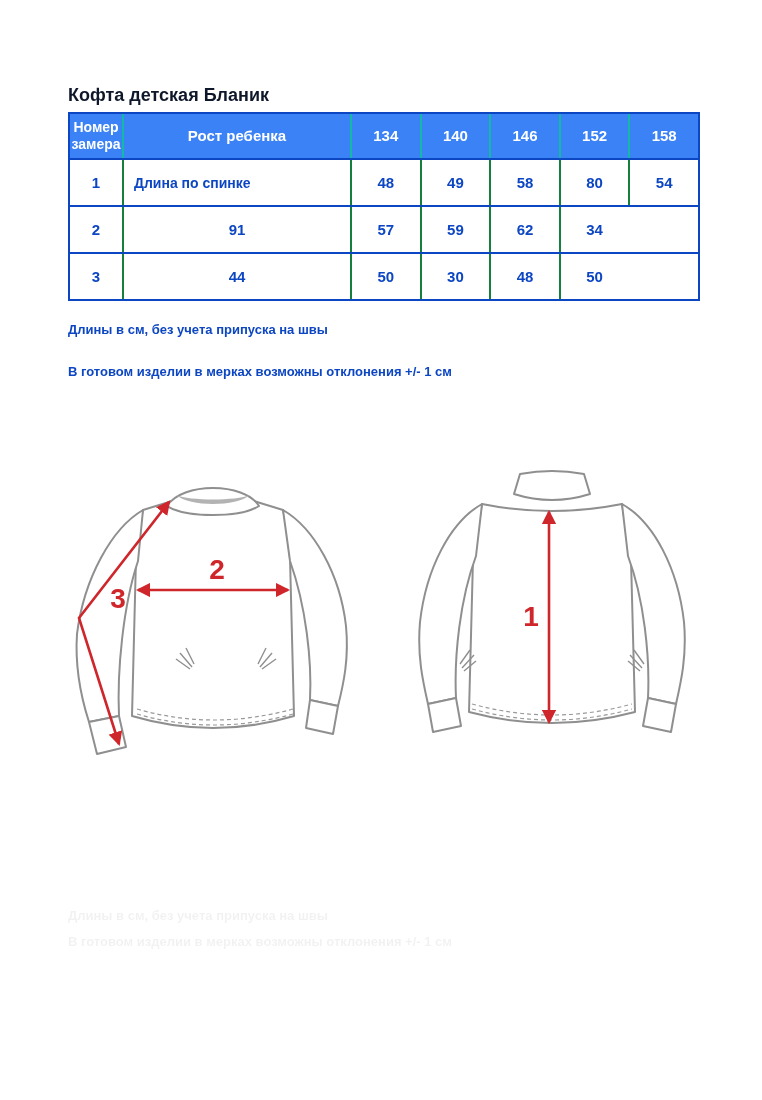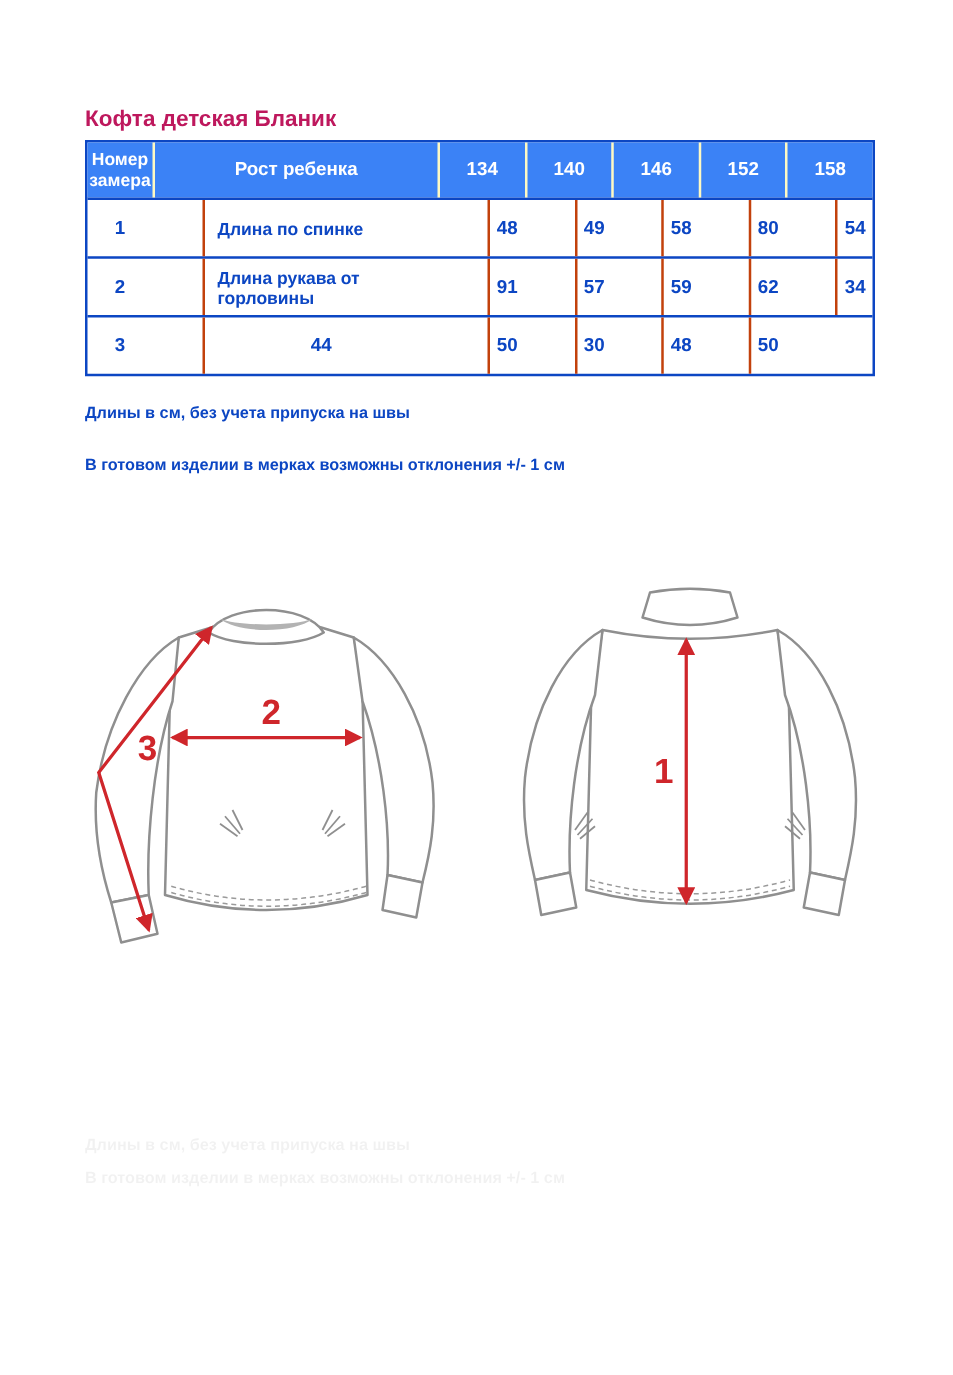--- a/index.html
+++ b/index.html
@@ -1,32 +1,32 @@
 <!DOCTYPE html>
 <html><head>
 <meta charset="utf-8">
 <style>
   html,body { margin:0; padding:0; background:#ffffff; }
   body { width:762px; height:1100px; font-family:"Liberation Sans", sans-serif; }
   .page { position:relative; width:762px; height:1100px; background:#ffffff; overflow:hidden; }
 
-  .title { position:absolute; left:68px; top:85px; font-size:18px; font-weight:bold; color:#be185d; }
+  .title { position:absolute; left:68px; top:85px; font-size:18px; font-weight:bold; color:#0f172a; }
 
   .size-table { position:absolute; left:68px; top:112px; width:632px;
                 border:2px solid #0c46c3; box-sizing:border-box; }
   .t-row { display:grid; grid-template-columns:52px 228px repeat(5, 1fr); }
   .t-head { background:#3b82f6; color:#ffffff; height:44px; }
   .hc { display:flex; align-items:center; justify-content:center; text-align:center;
         font-weight:bold; font-size:15px; line-height:1.25; padding:0 1px; box-sizing:border-box; }
   .hc.first { font-size:14px; }
-  .hc + .hc { border-left:2px solid #fef9c3; }
+  .hc + .hc { border-left:2px solid #14b8a6; }
   .t-body { height:45px; border-top:2px solid #0c46c3; color:#0c46c3; }
   .bc { display:flex; align-items:center; justify-content:center;
         font-weight:bold; font-size:15px; box-sizing:border-box; }
-  .bc + .bc { border-left:2px solid #c2410c;margin-left:40px; }
+  .bc + .bc { border-left:2px solid #15803d; }
   .bc.lbl { justify-content:flex-start; padding-left:10px; font-size:14px; }
 
   .note { position:absolute; left:68px; color:#0c46c3; font-weight:bold; font-size:13px; }
   .note-1 { top:322px; }
   .note-2 { top:364px; }
 
   .diagram { position:absolute; }
   .diagram-front { left:70px;  top:466px; }
   .diagram-back  { left:406px; top:464px; }
 
@@ -61,21 +61,20 @@
       <div class="bc lbl">Длина по спинке</div>
       <div class="bc">48</div>
       <div class="bc">49</div>
       <div class="bc">58</div>
       <div class="bc">80</div>
       <div class="bc">54</div>
     </div>
 
     <div class="t-row t-body">
       <div class="bc">2</div>
-      <div class="bc lbl">Длина рукава от горловины</div>
       <div class="bc">91</div>
       <div class="bc">57</div>
       <div class="bc">59</div>
       <div class="bc">62</div>
       <div class="bc">34</div>
     </div>
 
     <div class="t-row t-body">
       <div class="bc">3</div>
       <div class="bc">44</div>

